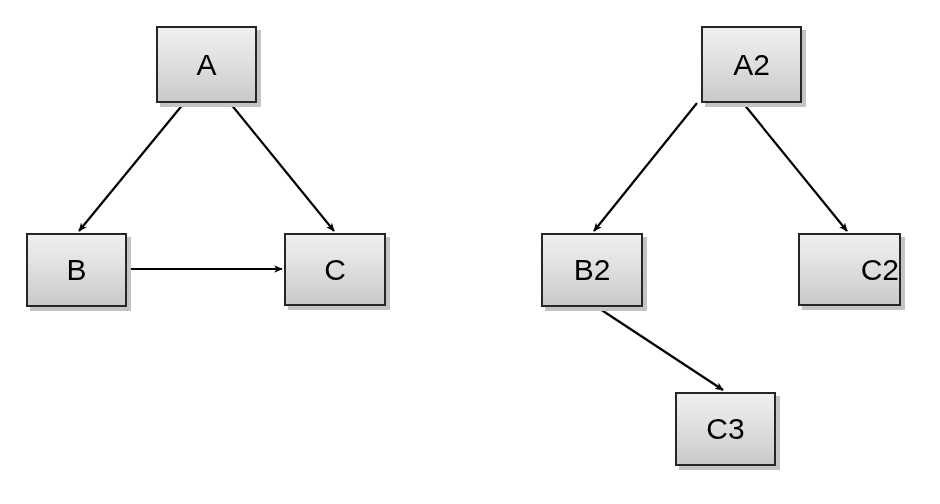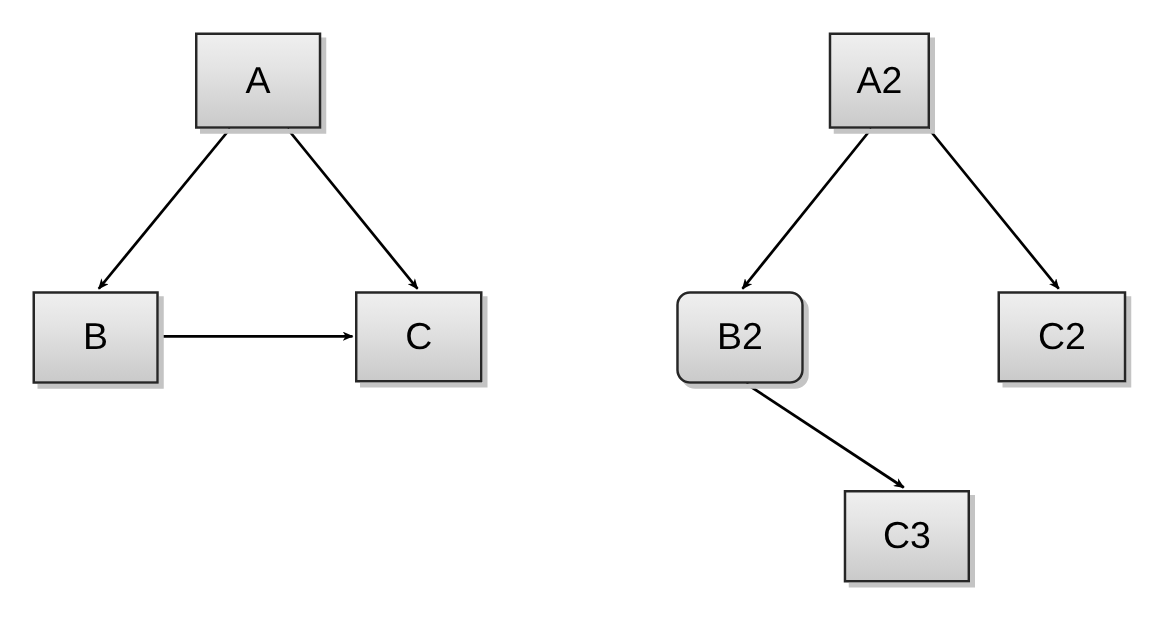--- a/index.html
+++ b/index.html
@@ -68,27 +68,27 @@
   <div id="nodes">
       <div class="node" style="left: 156px; top: 26px; width: 101px; height: 77px;">
         <span class="node-label">A</span>
       </div>
       <div class="node" style="left: 26px; top: 233px; width: 101px; height: 74px;">
         <span class="node-label">B</span>
       </div>
       <div class="node" style="left: 284px; top: 233px; width: 102px; height: 73px;">
         <span class="node-label">C</span>
       </div>
-      <div class="node" style="left: 663px; top: 26px; width: 81px; height: 77px;">
+      <div class="node" style="left: 701px; top: 26px; width: 101px; height: 77px;">
         <span class="node-label">A2</span>
       </div>
-      <div class="node" style="left: 541px; top: 233px; width: 102px; height: 74px; border-radius: 11px;">
+      <div class="node" style="left: 541px; top: 233px; width: 102px; height: 74px;">
         <span class="node-label">B2</span>
       </div>
-      <div class="node" style="left: 798px; top: 233px; width: 103px; height: 73px;">
+      <div class="node" style="left: 798px; top: 233px; width: 103px; height: 73px; justify-content: flex-end;">
         <span class="node-label">C2</span>
       </div>
       <div class="node" style="left: 675px; top: 392px; width: 101px; height: 74px; text-align: center;">
         <span class="node-label">C3</span>
       </div>
     </div>
 
 </div>
 
 </body></html>

